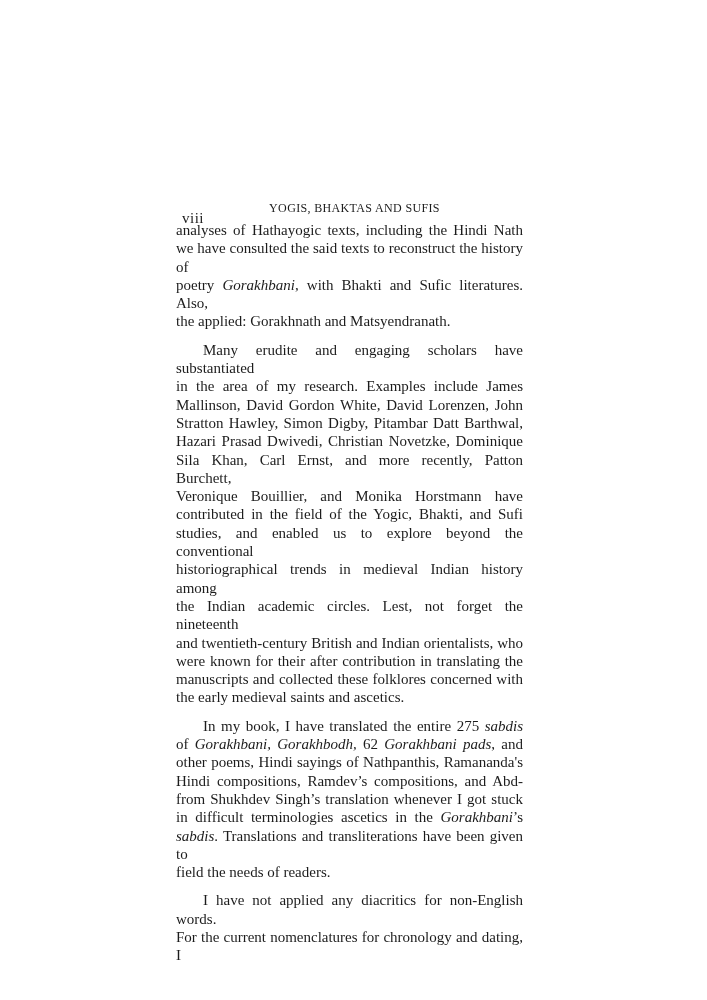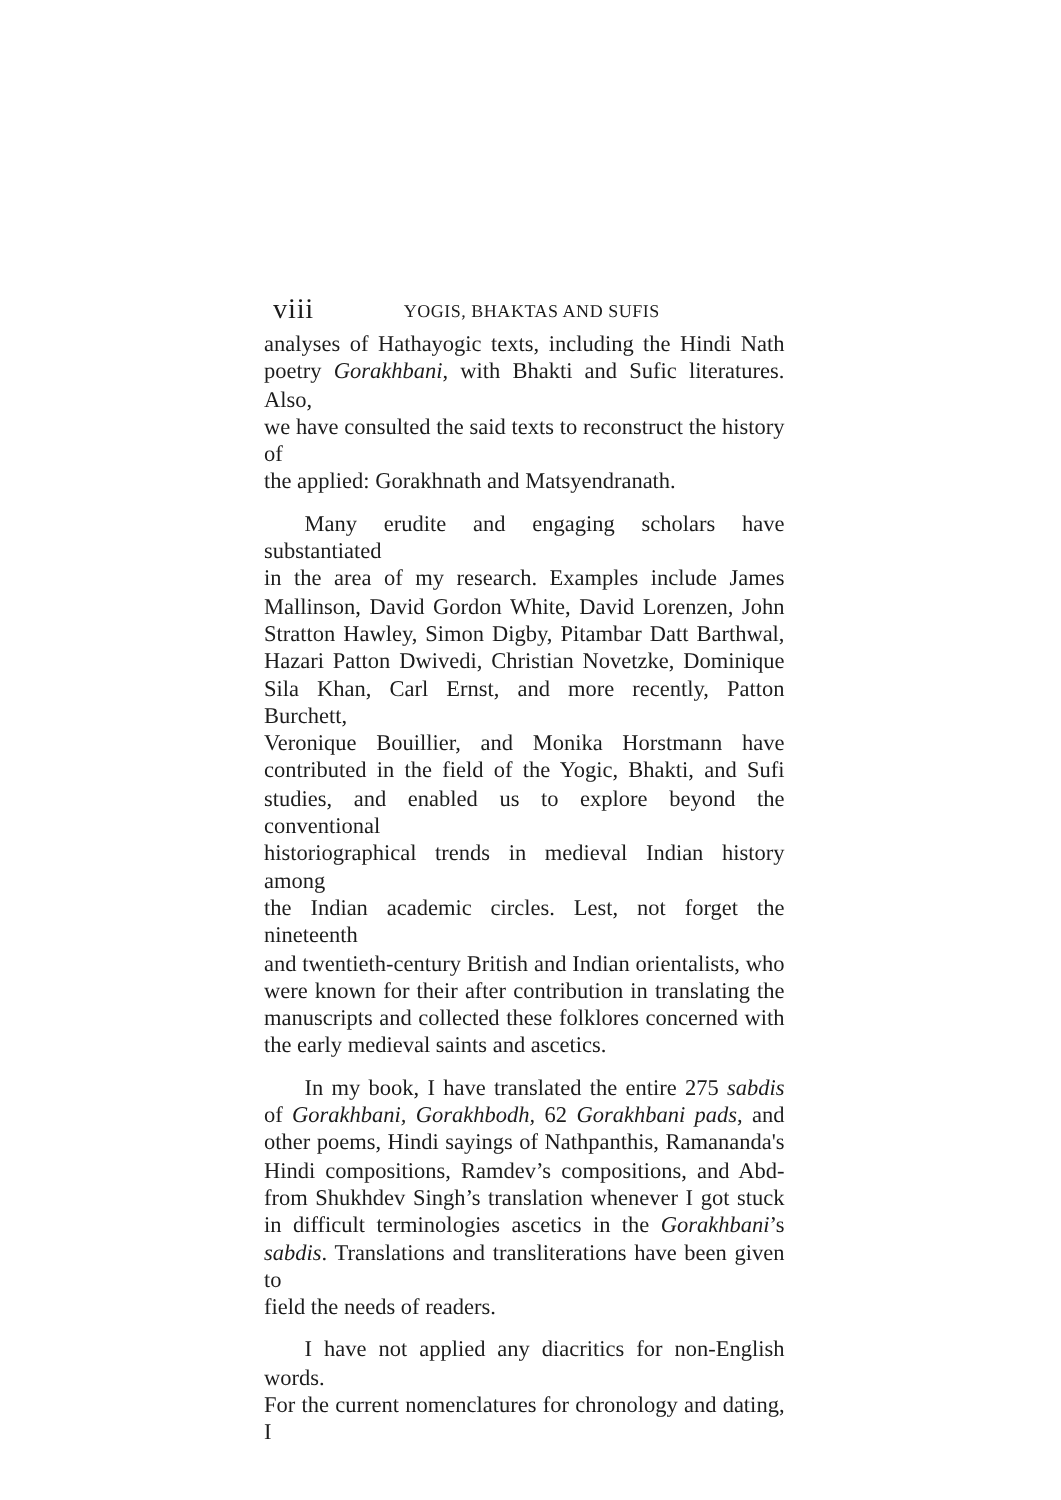--- a/index.html
+++ b/index.html
@@ -15,22 +15,22 @@
     position: absolute; inset: 0;
     background: #ffffff;
   }
   .pageheader {
     position: absolute;
     left: 181px; top: 198px; width: 347px; height: 17px;
     text-align: center;
     line-height: 17px;
   }
   .folio {
-    position: absolute; left: 1px; top: 0;
-    font-size: 19px;
+    position: absolute; left: 1px; top: 12px;
+    font-size: 15px;
     letter-spacing: 0.5px;
   }
   .running {
     font-size: 12px;
     letter-spacing: 0.35px;
     white-space: nowrap;
   }
   .textblock {
     position: absolute;
     left: 176px; top: 221px; width: 347px;
@@ -54,30 +54,30 @@
 <body>
 
 <div class="page">
   <div class="pageheader">
     <span class="folio">viii</span>
     <span class="running">YOGIS, BHAKTAS AND SUFIS</span>
   </div>
   <div class="textblock">
       <div class="para">
         <div class="line"><span>analyses of Hathayogic texts, including the Hindi Nath</span></div>
+        <div class="line"><span>we have consulted the said texts to reconstruct the history of</span></div>
         <div class="line"><span>poetry </span><span class="it">Gorakhbani</span><span>, with Bhakti and Sufic literatures. Also,</span></div>
-        <div class="line"><span>we have consulted the said texts to reconstruct the history of</span></div>
         <div class="line last"><span>the applied: Gorakhnath and Matsyendranath.</span></div>
       </div>
       <div class="para">
         <div class="line"><span class="indent"></span><span>Many erudite and engaging scholars have substantiated</span></div>
         <div class="line"><span>in the area of my research. Examples include James</span></div>
         <div class="line"><span>Mallinson, David Gordon White, David Lorenzen, John</span></div>
         <div class="line"><span>Stratton Hawley, Simon Digby, Pitambar Datt Barthwal,</span></div>
-        <div class="line"><span>Hazari Patton Dwivedi, Christian Novetzke, Dominique</span></div>
+        <div class="line"><span>Hazari Prasad Dwivedi, Christian Novetzke, Dominique</span></div>
         <div class="line"><span>Sila Khan, Carl Ernst, and more recently, Patton Burchett,</span></div>
         <div class="line"><span>Veronique Bouillier, and Monika Horstmann have</span></div>
         <div class="line"><span>contributed in the field of the Yogic, Bhakti, and Sufi</span></div>
         <div class="line"><span>studies, and enabled us to explore beyond the conventional</span></div>
         <div class="line"><span>historiographical trends in medieval Indian history among</span></div>
         <div class="line"><span>the Indian academic circles. Lest, not forget the nineteenth</span></div>
         <div class="line"><span>and twentieth-century British and Indian orientalists, who</span></div>
         <div class="line"><span>were known for their after contribution in translating the</span></div>
         <div class="line"><span>manuscripts and collected these folklores concerned with</span></div>
         <div class="line last"><span>the early medieval saints and ascetics.</span></div>

